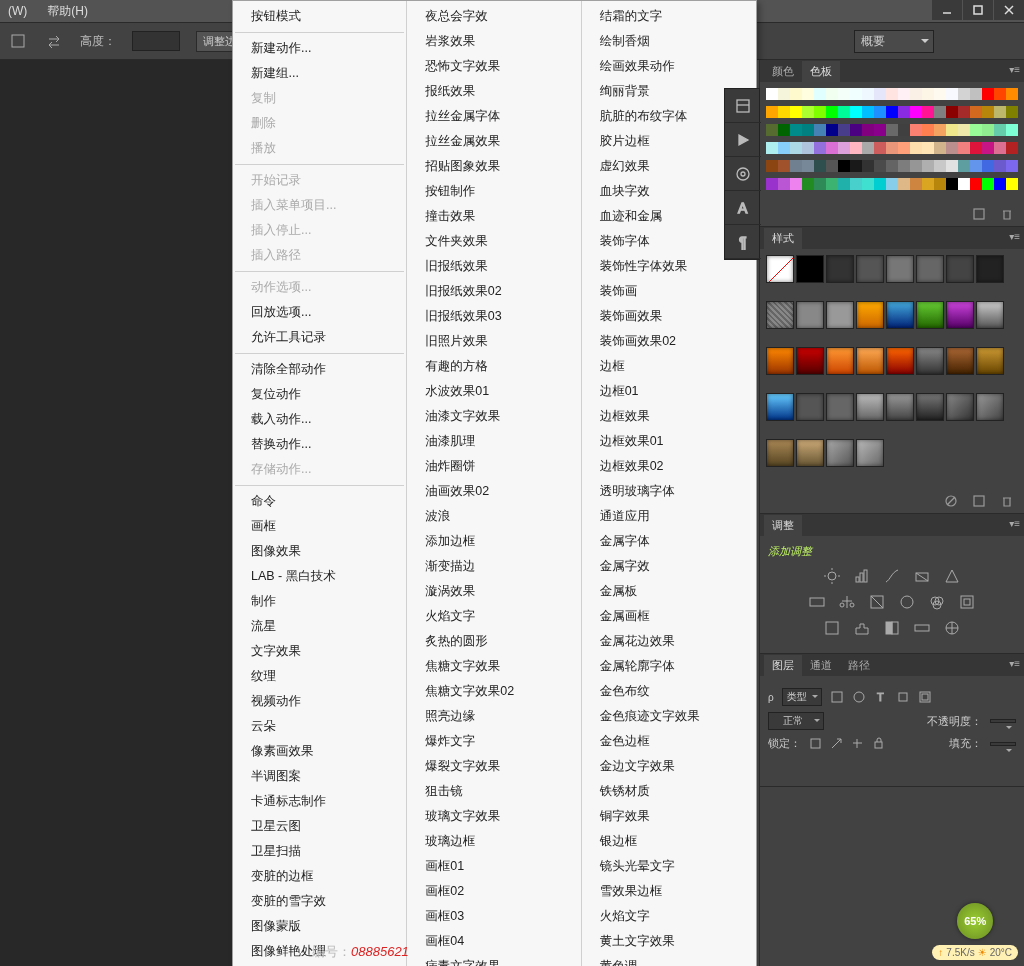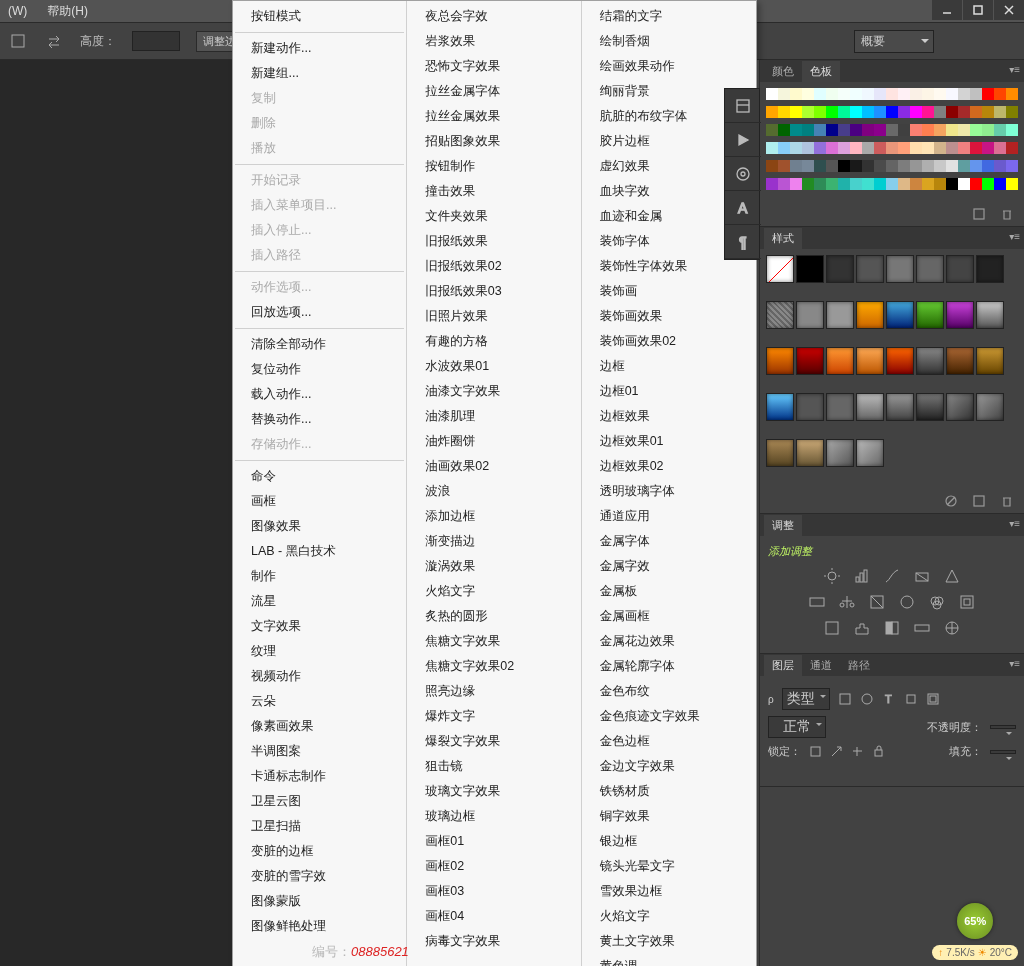--- a/index.html
+++ b/index.html
@@ -46,21 +46,21 @@
 
 .styles-body { padding: 6px; display: flex; flex-wrap: wrap; gap: 2px; min-height:240px; }
 .style-sw { width: 28px; height: 28px; border: 1px solid #222; background: #666; box-shadow: inset 0 0 4px rgba(0,0,0,0.5); }
 
 .adjust-body { padding: 8px; color: #bef264; font-size: 12px; min-height: 96px; }
 .adjust-row { display:flex; gap:12px; justify-content:center; margin:8px 0; }
 .adjust-row svg { stroke:#aaa; fill:none; }
 
 .layers-body { padding: 6px 8px; font-size: 11px; color: #ccc; min-height: 110px; }
 .layers-row { display:flex; align-items:center; gap:8px; margin:6px 0; }
-.lyr-select { background:#3a3a3a; border:1px solid #222; color:#ccc; font-size:14px; padding:1px 14px 1px 4px; position:relative; }
+.lyr-select { background:#3a3a3a; border:1px solid #222; color:#ccc; font-size:10px; padding:1px 14px 1px 4px; position:relative; }
 .lyr-select:after { content:''; position:absolute; right:3px; top:6px; border-left:3px solid transparent; border-right:3px solid transparent; border-top:3px solid #aaa; }
 
 .footer-badges { position: absolute; right: 6px; bottom: 6px; display: flex; align-items: center; gap: 6px; flex-direction: column; }
 .net-badge { background: #fff0b3; border-radius: 10px; padding: 2px 6px; font-size: 10px; color: #666; display:flex; align-items:center; gap:3px;}
 .pct-badge { width: 36px; height: 36px; border-radius: 50%; background: radial-gradient(circle,#9acd32,#6b8e23); color:#fff; font-size:11px; display:flex; align-items:center; justify-content:center; font-weight:bold; box-shadow:0 0 4px rgba(0,0,0,0.5);}
 
 .watermark { position: absolute; left: 312px; top: 943px; color: #b8b8b8; font-size: 13px; }
 .wm-red { color: #d22; font-style: italic; }
 
 </style>
@@ -120,20 +120,21 @@
       <div class="menu-item disabled">删除</div>
       <div class="menu-item disabled">播放</div>
       <div class="menu-sep"></div>
       <div class="menu-item disabled">开始记录</div>
       <div class="menu-item disabled">插入菜单项目...</div>
       <div class="menu-item disabled">插入停止...</div>
       <div class="menu-item disabled">插入路径</div>
       <div class="menu-sep"></div>
       <div class="menu-item disabled">动作选项...</div>
       <div class="menu-item">回放选项...</div>
+      <div class="menu-item">允许工具记录</div>
       <div class="menu-sep"></div>
       <div class="menu-item">清除全部动作</div>
       <div class="menu-item">复位动作</div>
       <div class="menu-item">载入动作...</div>
       <div class="menu-item">替换动作...</div>
       <div class="menu-item disabled">存储动作...</div>
       <div class="menu-sep"></div>
       <div class="menu-item">命令</div>
       <div class="menu-item">画框</div>
       <div class="menu-item">图像效果</div>
@@ -151,20 +152,21 @@
       <div class="menu-item">卫星扫描</div>
       <div class="menu-item">变脏的边框</div>
       <div class="menu-item">变脏的雪字效</div>
       <div class="menu-item">图像蒙版</div>
       <div class="menu-item">图像鲜艳处理</div>
     </div>
   <div class="menu-col" id="mc1">
       <div class="menu-item">夜总会字效</div>
       <div class="menu-item">岩浆效果</div>
       <div class="menu-item">恐怖文字效果</div>
+      <div class="menu-item">报纸效果</div>
       <div class="menu-item">拉丝金属字体</div>
       <div class="menu-item">拉丝金属效果</div>
       <div class="menu-item">招贴图象效果</div>
       <div class="menu-item">按钮制作</div>
       <div class="menu-item">撞击效果</div>
       <div class="menu-item">文件夹效果</div>
       <div class="menu-item">旧报纸效果</div>
       <div class="menu-item">旧报纸效果02</div>
       <div class="menu-item">旧报纸效果03</div>
       <div class="menu-item">旧照片效果</div>

